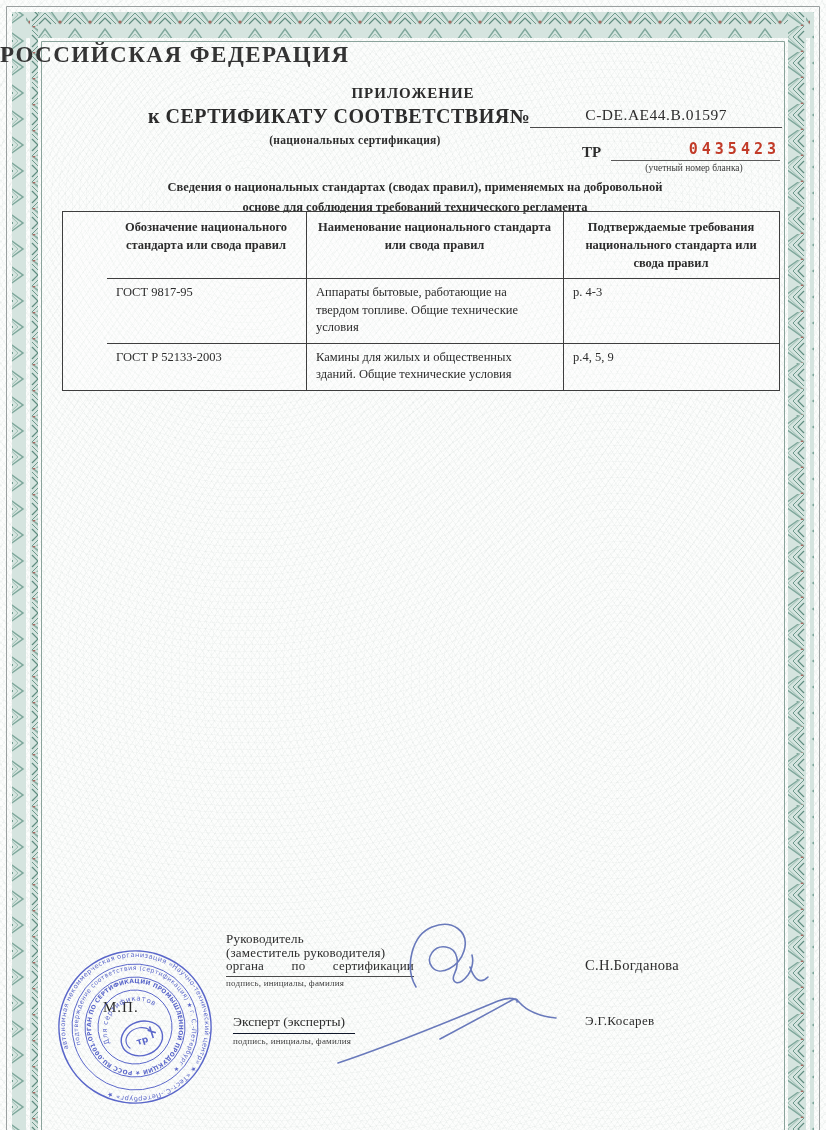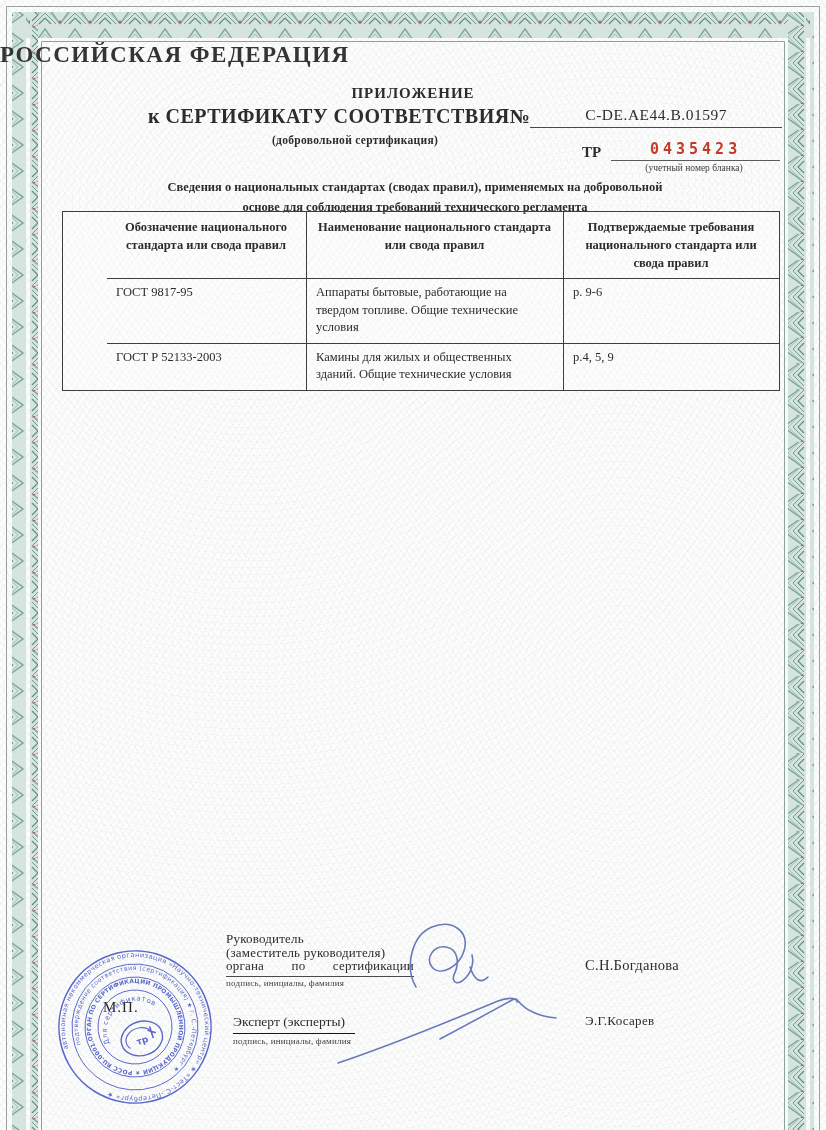--- a/index.html
+++ b/index.html
@@ -31,21 +31,21 @@
     font-size:15px;font-weight:bold;letter-spacing:1px;}
   .cert-line{top:105px;left:148px;right:44px;display:flex;align-items:flex-end;gap:0;
     font-size:20px;font-weight:bold;white-space:nowrap;letter-spacing:.5px;}
   .cert-no-sign{font-size:20px;}
   .cert-no-value{flex:1;border-bottom:1.4px solid #4a4a4a;text-align:center;
     font-weight:normal;font-size:15.5px;letter-spacing:.5px;padding-bottom:3px;}
   .cert-kind{top:134px;left:148px;width:414px;text-align:center;
     font-size:11.5px;font-weight:bold;letter-spacing:.3px;}
   .tr-line{top:140px;left:582px;right:46px;display:flex;align-items:flex-end;gap:10px;
     font-size:15px;font-weight:bold;}
-  .tr-value{flex:1;border-bottom:1.2px solid #5a5a5a;text-align:center;
+  .tr-value{flex:1;border-bottom:1.2px solid #5a5a5a;text-align:right;
     font-family:"DejaVu Sans Mono",monospace;font-weight:bold;font-size:15px;
     letter-spacing:4px;color:#c23b28;padding-bottom:2px;}
   .tr-caption{top:163px;left:608px;right:46px;text-align:center;
     font-size:9.5px;color:#3c3c3c;}
   .intro{top:177px;left:60px;right:56px;text-align:center;
     font-size:12.5px;font-weight:bold;line-height:1.6;}
 
   .std-table{top:211px;left:62px;width:718px;
     display:grid;grid-template-columns:200px 257px 1fr;
     border:1.5px solid #3e3e3e;box-sizing:border-box;background:rgba(255,255,255,0.25);padding-left:44px;}
@@ -122,41 +122,41 @@
 
     <div class="abs country-title">РОССИЙСКАЯ ФЕДЕРАЦИЯ</div>
     <div class="abs app-title">ПРИЛОЖЕНИЕ</div>
 
     <div class="abs cert-line">
       <span>к СЕРТИФИКАТУ СООТВЕТСТВИЯ</span>
       <span class="cert-no-sign">№</span>
       <span class="cert-no-value">C-DE.AE44.B.01597</span>
     </div>
 
-    <div class="abs cert-kind">(добровольной сертификация)</div>
+    <div class="abs cert-kind">(национальных сертификация)</div>
 
     <div class="abs tr-line">
       <span>ТР</span>
       <span class="tr-value">0435423</span>
     </div>
     <div class="abs tr-caption">(учетный номер бланка)</div>
 
     <div class="abs intro">
       <span>Сведения о национальных стандартах (сводах правил), применяемых на добровольной</span><br>
       <span>основе для соблюдения требований технического регламента</span>
     </div>
 
     <div class="abs std-table">
       <div class="cell th">Обозначение национального стандарта или свода правил</div>
       <div class="cell th">Наименование национального стандарта или свода правил</div>
       <div class="cell th last-col">Подтверждаемые требования национального стандарта или свода правил</div>
 
       <div class="cell r1">ГОСТ 9817-95</div>
       <div class="cell r1">Аппараты бытовые, работающие на твердом топливе. Общие технические условия</div>
-      <div class="cell r1 last-col">р. 9-6</div>
+      <div class="cell r1 last-col">р. 4-3</div>
 
       <div class="cell r2 last-row">ГОСТ Р 52133-2003</div>
       <div class="cell r2 last-row">Камины для жилых и общественных зданий. Общие технические условия</div>
       <div class="cell r2 last-row last-col">р.4, 5, 9</div>
     </div>
 
     <div class="abs head-role">
       <span>Руководитель</span><br>
       <span>(заместитель руководителя)</span>
       <span class="u-line">органа по сертификации</span>

